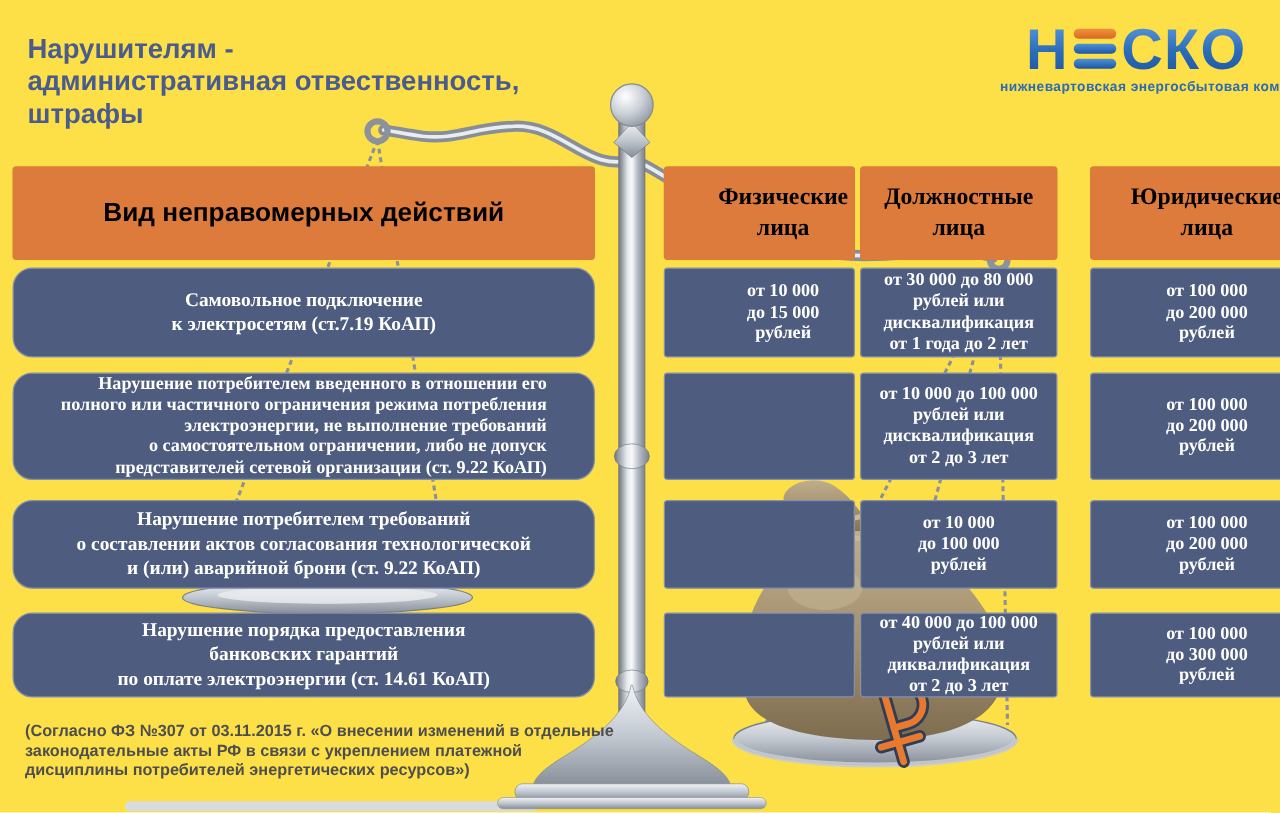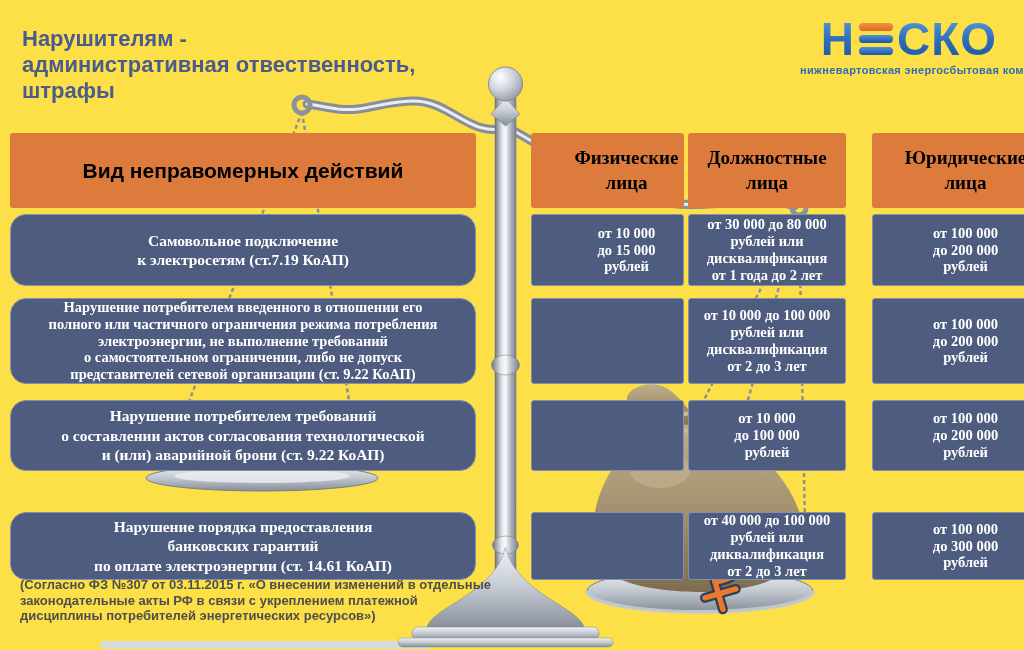--- a/index.html
+++ b/index.html
@@ -29,34 +29,34 @@
 
   
   .box{position:absolute;display:flex;align-items:center;justify-content:center;
     text-align:center;border-radius:3px;box-sizing:border-box;padding:2px 6px;}
   .orange{background:#dd7b3d;color:#000;}
   .blue{background:#4d5c7f;color:#fff;border:1.5px solid #8290ad;
     font-family:"Liberation Serif",serif;font-weight:bold;}
   .hdr-action{font-size:21px;font-weight:bold;font-family:"Liberation Sans",sans-serif;}
   .hdr-col{font-size:19px;font-weight:bold;font-family:"Liberation Serif",serif;line-height:1.3;}
   .desc{font-size:15.5px;line-height:1.25;border-radius:16px;}
-  .desc.dense{font-size:14.5px;line-height:1.16;}
+  .desc.dense{font-size:14.5px;line-height:1.16;text-align:right;}
   .cell{font-size:14.5px;line-height:1.16;}
 
   
   .col-desc{left:10px;width:466px;}
   .col-fiz{left:531px;width:153px;padding-left:44px;}
   .col-dolzh{left:688px;width:158px;}
   .col-yur{left:872px;width:187px;}
   
   .r-hdr{top:133px;height:75px;}
   .r1{top:214px;height:72px;}
   .r2{top:298px;height:86px;}
   .r3{top:400px;height:71px;}
-  .r4{top:490px;height:68px;margin-top:22px;}
+  .r4{top:490px;height:68px;}
 
   
   #footnote{position:absolute;left:20px;top:577px;width:500px;z-index:2;
     font-size:13px;font-weight:bold;line-height:1.2;color:#4e4e4e;}
 </style>
 </head>
 <body>
 
 <div id="slide">
 

